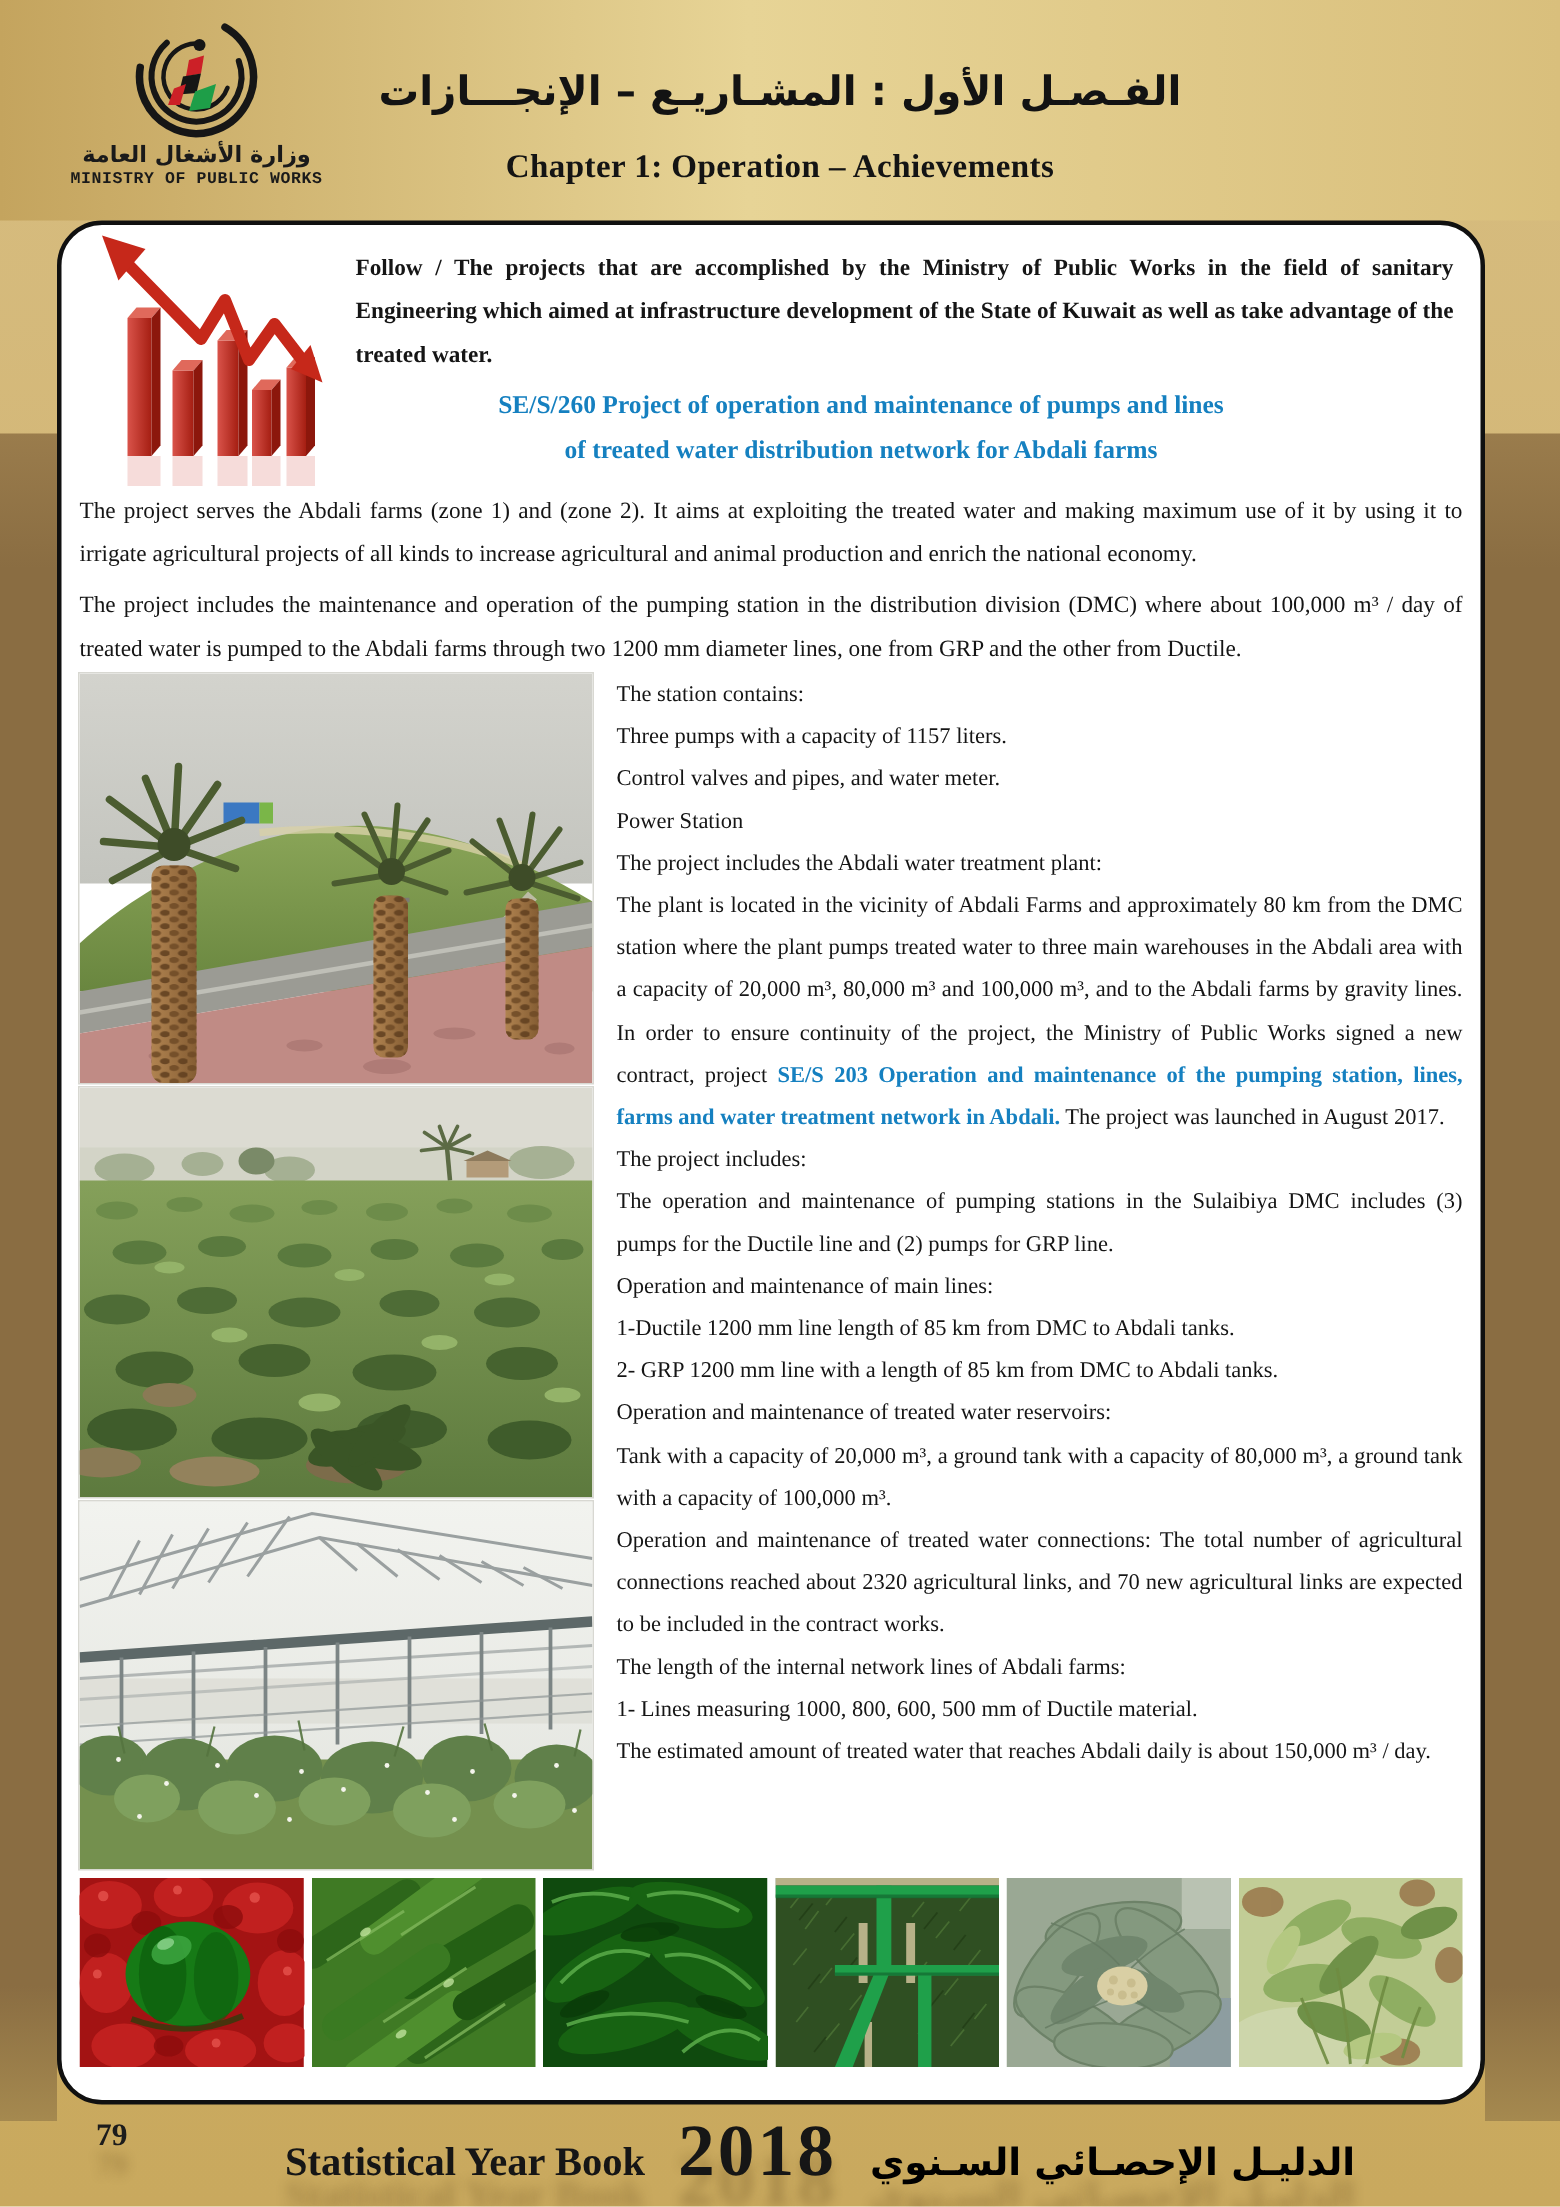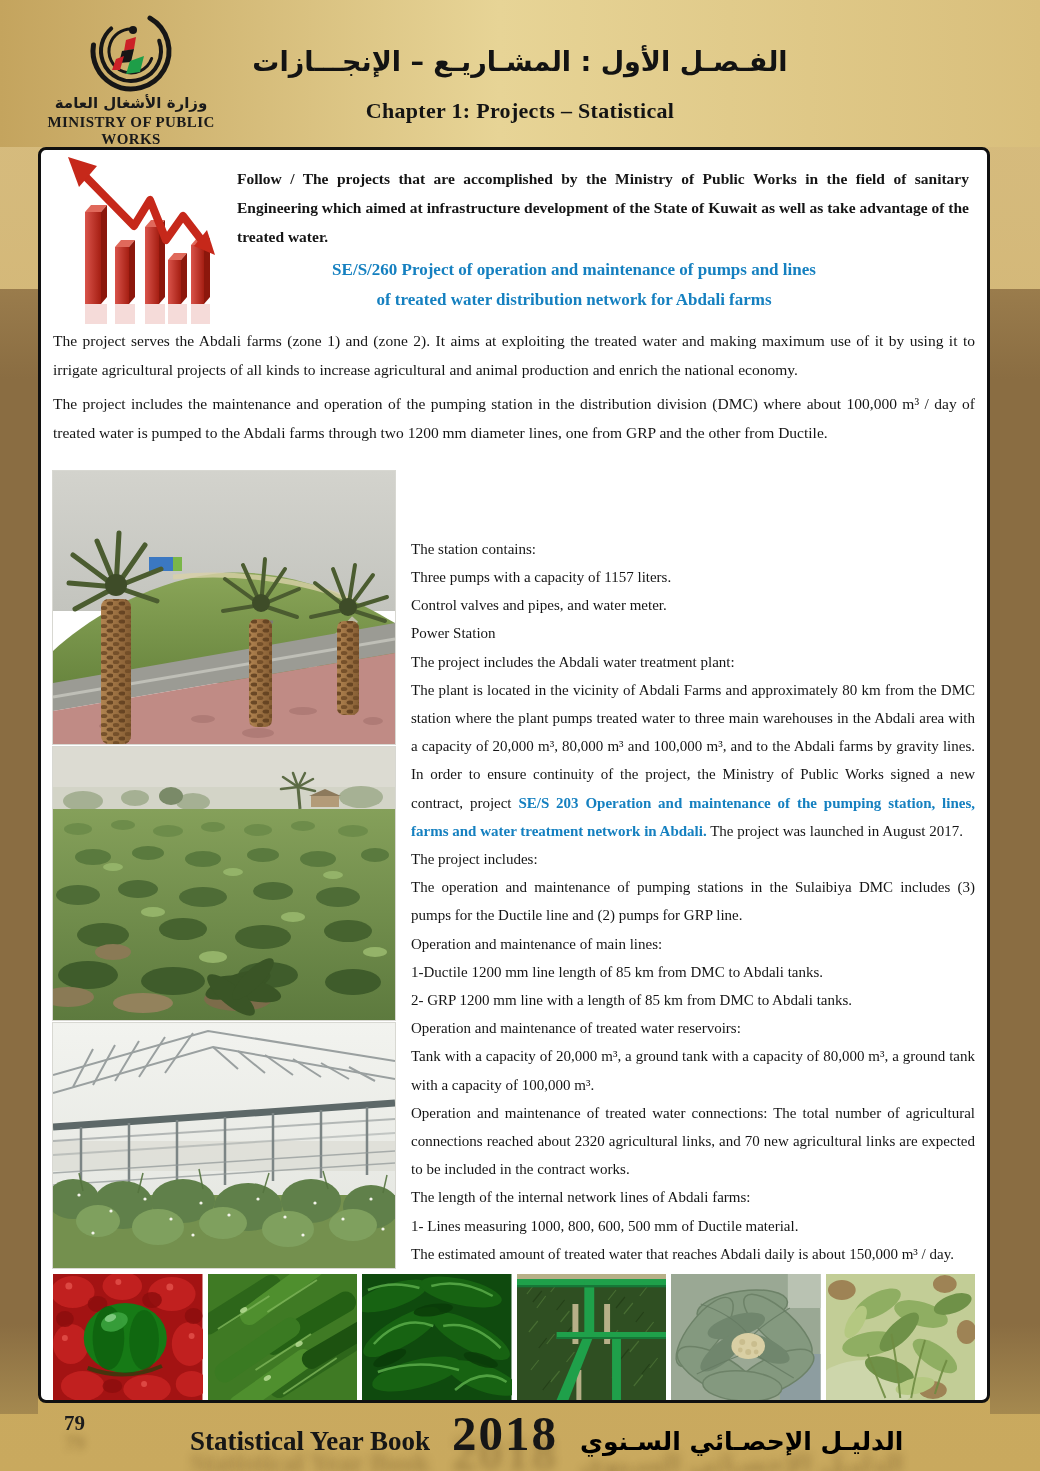--- a/index.html
+++ b/index.html
@@ -11,39 +11,39 @@
   .side-band{position:absolute;top:289px;height:1125px;background:linear-gradient(180deg,#9a7c4c,#8a6d42 8%,#8a6d42 92%,#a5894f);}
   .side-band.left{left:0;width:38px;}
   .side-band.right{right:0;width:50px;}
 
   
   .page-header{position:absolute;left:0;top:0;width:1040px;height:147px;
     background:linear-gradient(90deg,#c4a45e 0%,#e7d496 48%,#d9bf7c 100%);}
   .logo-block{position:absolute;left:22px;top:4px;width:218px;text-align:center;}
   .logo-block svg{display:block;margin:0 auto;}
   .logo-ar{font-family:"DejaVu Sans",sans-serif;font-size:15px;font-weight:bold;color:#1a1a1a;margin-top:-2px;}
-  .logo-en{font-family:Liberation Serif, serif;font-size:15px;font-weight:bold;letter-spacing:.4px;color:#1a1a1a;margin-top:2px;}
+  .logo-en{font-family:Liberation Mono, monospace;font-size:11px;font-weight:bold;letter-spacing:.4px;color:#1a1a1a;margin-top:2px;}
   .title-ar{position:absolute;left:0;top:46px;width:100%;text-align:center;
     font-family:"DejaVu Sans",sans-serif;font-size:27px;font-weight:bold;color:#131313;}
   .title-en{position:absolute;left:0;top:98px;width:100%;text-align:center;
     font-size:22px;font-weight:bold;color:#141414;letter-spacing:.3px;}
 
   
   .content-box{position:absolute;left:38px;top:147px;width:952px;height:1256px;
-    box-sizing:border-box;background:#ffffff;border:3px solid #101010;border-radius:8px;
+    box-sizing:border-box;background:#ffffff;border:3px solid #101010;border-radius:30px;
     padding:6px 12px;overflow:hidden;}
   .chart-icon{position:absolute;left:14px;top:2px;width:166px;height:172px;}
 
   .intro{margin:8px 6px 0 184px;font-weight:bold;font-size:15.5px;line-height:29px;text-align:justify;}
   .project-heading{margin:4px 30px 0 150px;text-align:center;color:#1580c0;font-weight:bold;font-size:17px;line-height:30px;}
   .para{font-size:15.5px;line-height:28.5px;text-align:justify;margin:0;}
   .para.first{margin-top:12px;}
   .para.second{margin-top:6px;}
 
-  .cols{display:flex;gap:16px;margin-top:24px;align-items:flex-end;}
+  .cols{display:flex;gap:16px;margin-top:2px;align-items:flex-start;}
   .photo-col{width:342px;flex:none;display:flex;flex-direction:column;gap:3px;}
   .photo-col svg{display:block;outline:1px solid #d8d8d2;}
   .text-col{flex:1;font-size:15px;line-height:28.2px;text-align:justify;}
   .text-col p{margin:0;}
   .blue-strong{color:#1580c0;font-weight:bold;}
 
   .photo-strip{display:flex;gap:5px;margin-top:6px;height:126px;}
   .photo-strip svg{flex:1;height:126px;min-width:0;}
 
   
@@ -72,21 +72,21 @@
       <circle cx="77" cy="26" r="4" fill="#161616"></circle>
       <polygon points="70,36 80,33 78,45 68,47" fill="#cc2027"></polygon>
       <polygon points="66,47 78,45 75,58 63,59" fill="#161616"></polygon>
       <polygon points="74,57 88,52 84,68 70,70" fill="#1e9e48"></polygon>
       <polygon points="60,55 68,52 64,66 56,66" fill="#cc2027"></polygon>
     </svg>
     <div class="logo-ar">وزارة الأشغال العامة</div>
     <div class="logo-en">MINISTRY OF PUBLIC WORKS</div>
   </div>
   <div class="title-ar">الفـصـل الأول : المشـاريـع – الإنجـــازات</div>
-  <div class="title-en">Chapter 1: Projects – Statistical</div>
+  <div class="title-en">Chapter 1: Operation – Achievements</div>
 </div>
 
 <div class="content-box">
 
   <svg class="chart-icon" viewBox="0 0 166 172">
     <defs>
       <linearGradient id="rg" x1="0" y1="0" x2="1" y2="0">
         <stop offset="0" stop-color="#d9534a"></stop>
           <stop offset="1" stop-color="#a51e12"></stop>
       </linearGradient>

